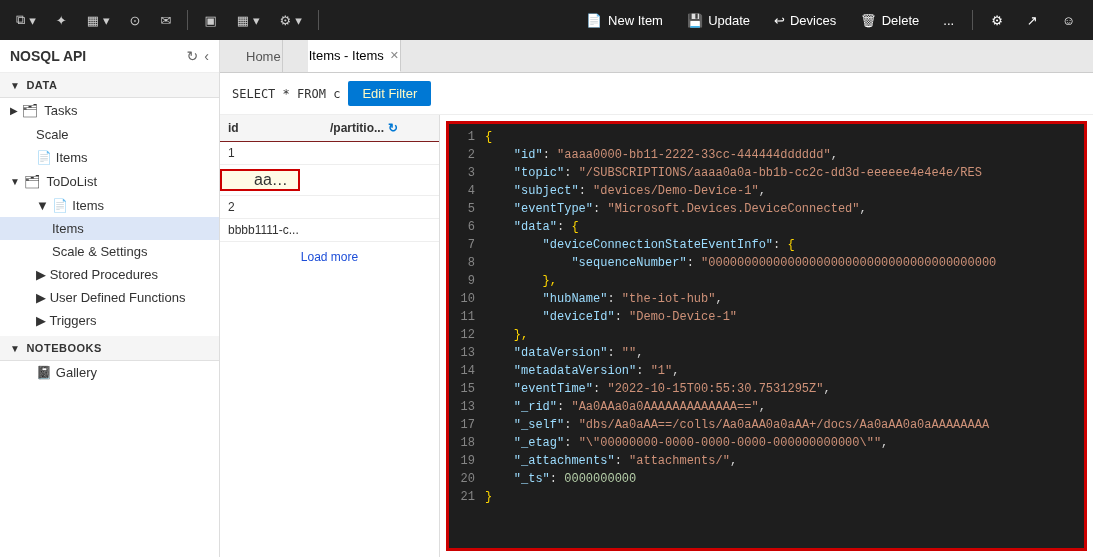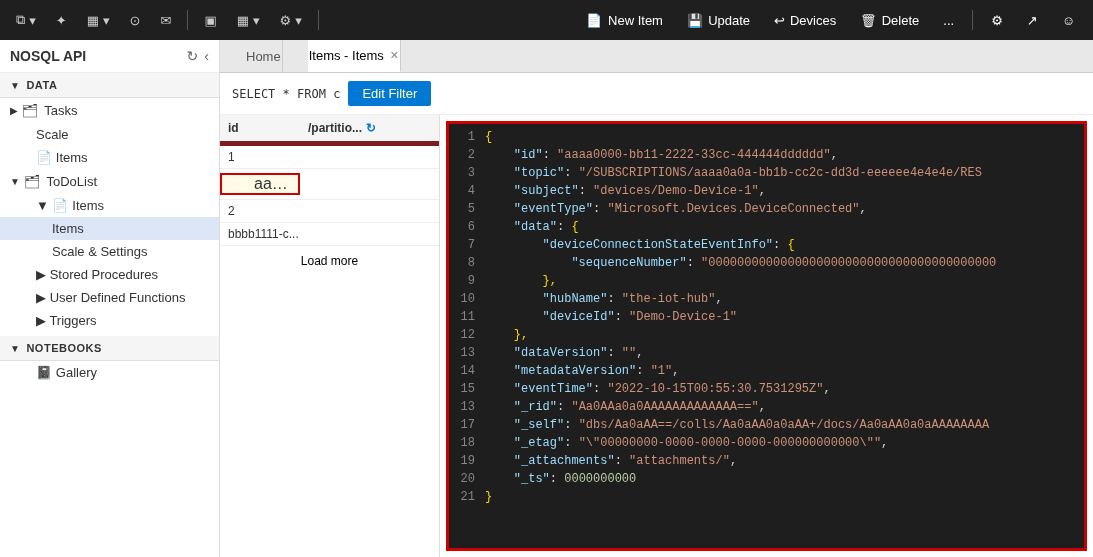--- a/index.html
+++ b/index.html
@@ -192,22 +192,23 @@
       width: 220px;
       border-right: 1px solid #ddd;
       display: flex;
       flex-direction: column;
       overflow: hidden;
       flex-shrink: 0;
     }
     .table-header {
       display: flex;
       background: #f5f5f5;
-      border-bottom: 5px solid #7f1d1d;
+      border-bottom: 1px solid #7f1d1d;
       padding: 6px 0;
+      gap: 22px;
     }
     .table-header-cell {
       font-size: 12px;
       font-weight: 600;
       color: #333;
       padding: 0 8px;
     }
     .table-header-cell.id-col { width: 80px; }
     .table-header-cell.part-col { flex: 1; display: flex; align-items: center; gap: 4px; }
     .table-body { overflow-y: auto; flex: 1; }
@@ -229,21 +230,21 @@
     .table-cell.part-col { flex: 1; }
     .table-cell.selected-item {
       background: #fff2cc;
       border: 2px solid #cc0000;
       font-size: 16px;
       padding-left: 32px;
     }
     .load-more {
       text-align: center;
       padding: 8px;
-      color: #000000;
+      color: #1d4ed8;
       cursor: pointer;
       font-size: 12px;
     }
 
     
     .json-panel {
       flex: 1;
       display: flex;
       flex-direction: column;
       overflow: hidden;

